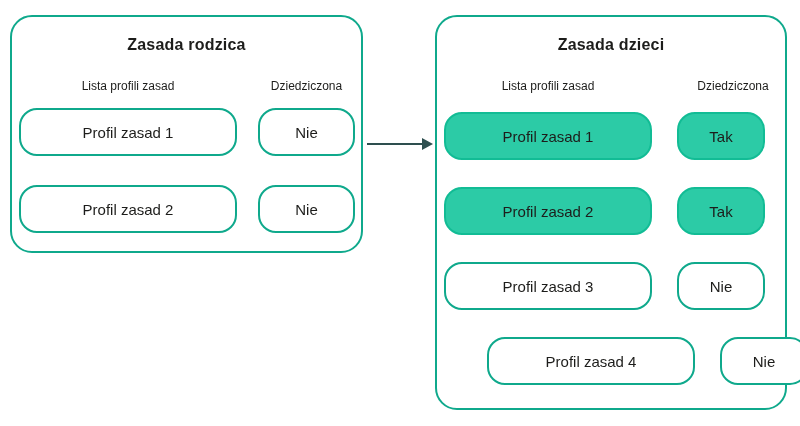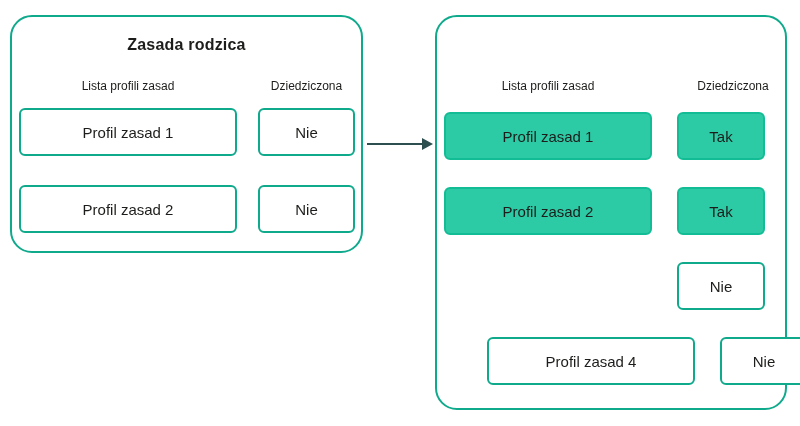--- a/index.html
+++ b/index.html
@@ -42,21 +42,21 @@
     text-align: center;
     font-size: 12px;
     line-height: 18px;
     white-space: nowrap;
   }
   .cell {
     position: absolute;
     box-sizing: border-box;
     height: 48px;
     border: 2px solid var(--teal-border);
-    border-radius: 6px;
+    border-radius: 18px;
     background: #ffffff;
     display: flex;
     align-items: center;
     justify-content: center;
     font-size: 15px;
     white-space: nowrap;
   }
   .cell--filled {
     background: var(--teal-fill);
     border-color: var(--teal-fill-border);
@@ -103,28 +103,30 @@
   </div>
 
   <div class="arrow-wrap">
     <svg width="66" height="16" viewBox="0 0 66 16" aria-hidden="true">
       <line x1="0" y1="8" x2="57" y2="8" stroke-width="2"></line>
       <polygon points="55,2 66,8 55,14"></polygon>
     </svg>
   </div>
 
   <div class="panel panel--child">
+    <div class="panel__title">Zasada dzieci</div>
     <div class="colhead colhead--profiles">Lista profili zasad</div>
     <div class="colhead colhead--inherited">Dziedziczona</div>
 
     <div class="cell cell--profile cell--filled row-0">Profil zasad 1</div>
     <div class="cell cell--inherited cell--filled row-0">Tak</div>
 
     <div class="cell cell--profile cell--filled row-1">Profil zasad 2</div>
     <div class="cell cell--inherited cell--filled row-1">Tak</div>
 
+    <div class="cell cell--profile row-2">Profil zasad 3</div>
     <div class="cell cell--inherited row-2">Nie</div>
 
     <div class="cell cell--profile row-3">Profil zasad 4</div>
     <div class="cell cell--inherited row-3">Nie</div>
   </div>
 
 </div>
 
 </body></html>

